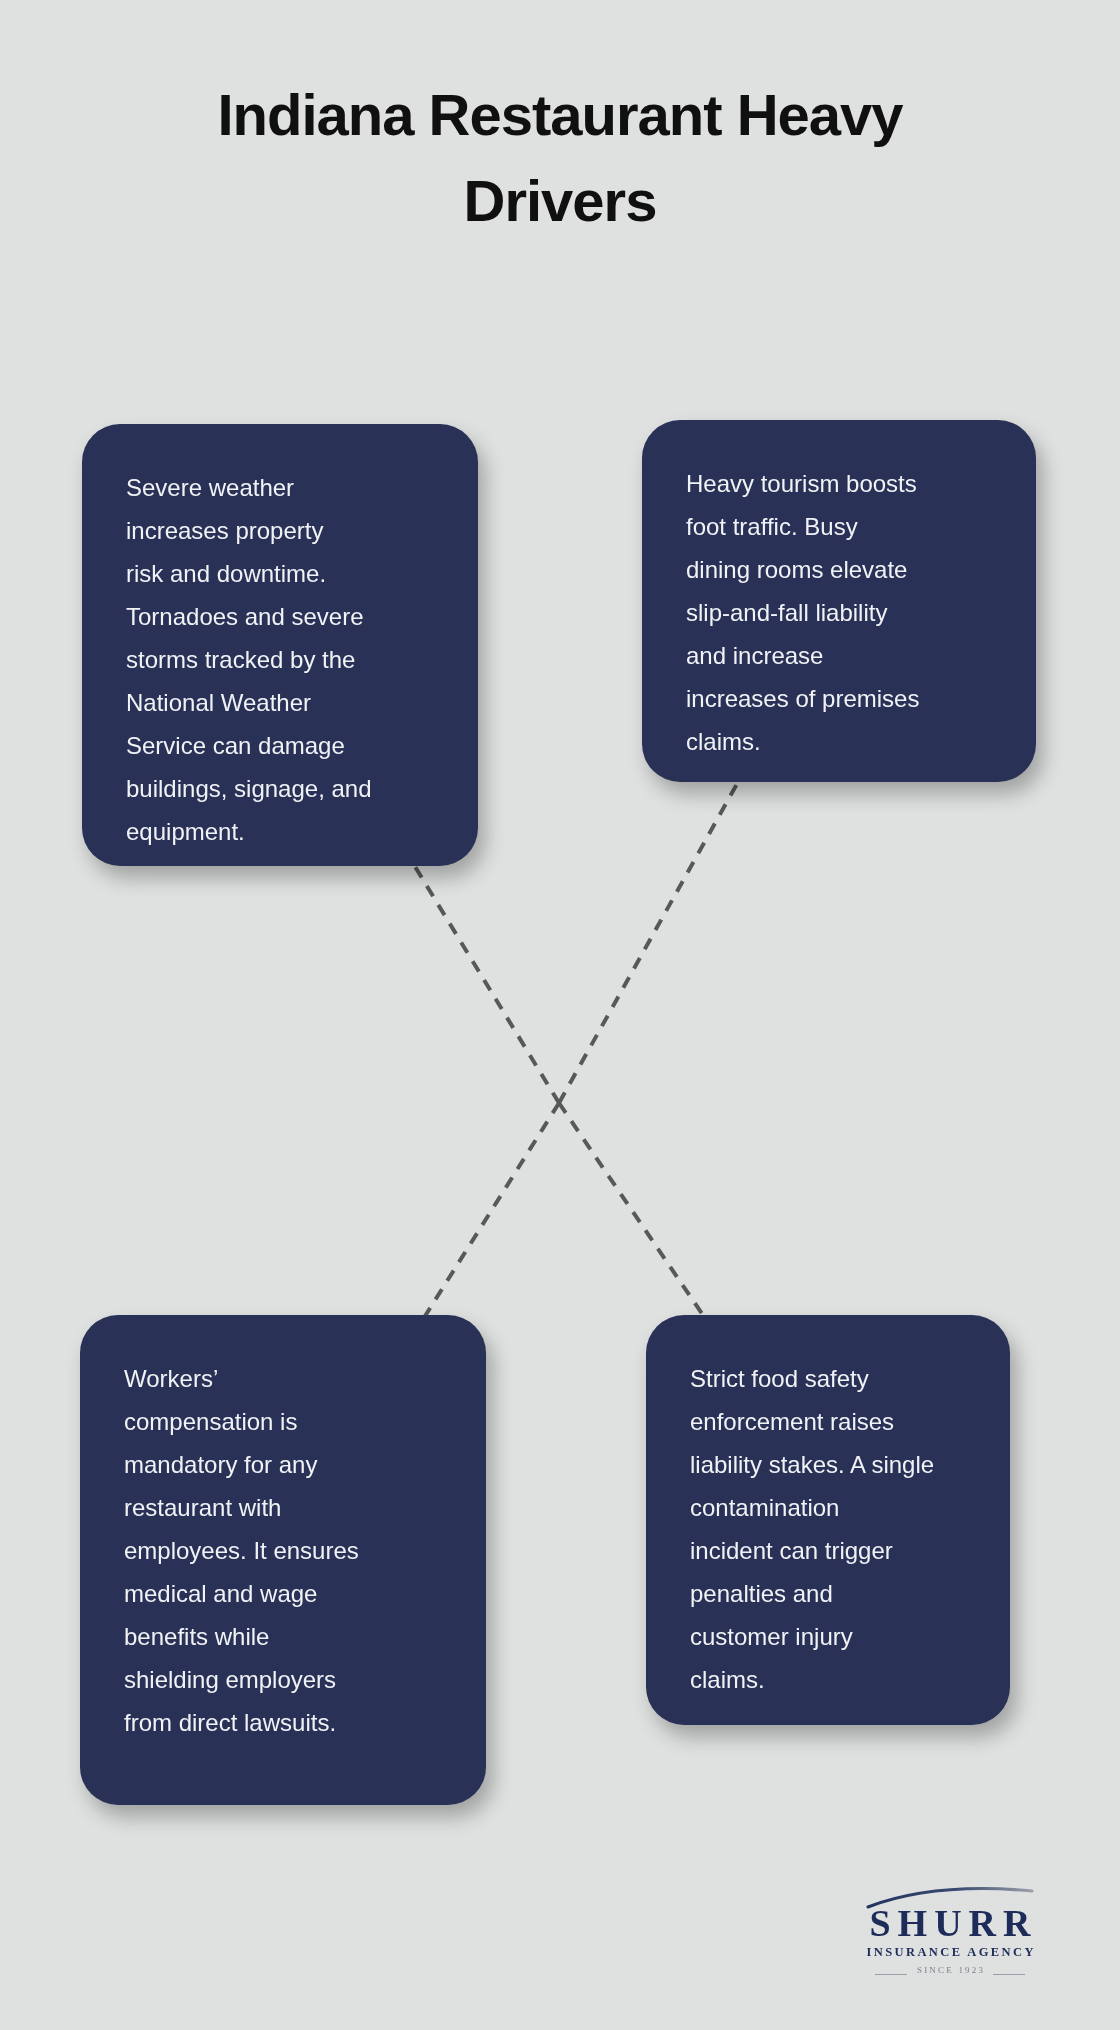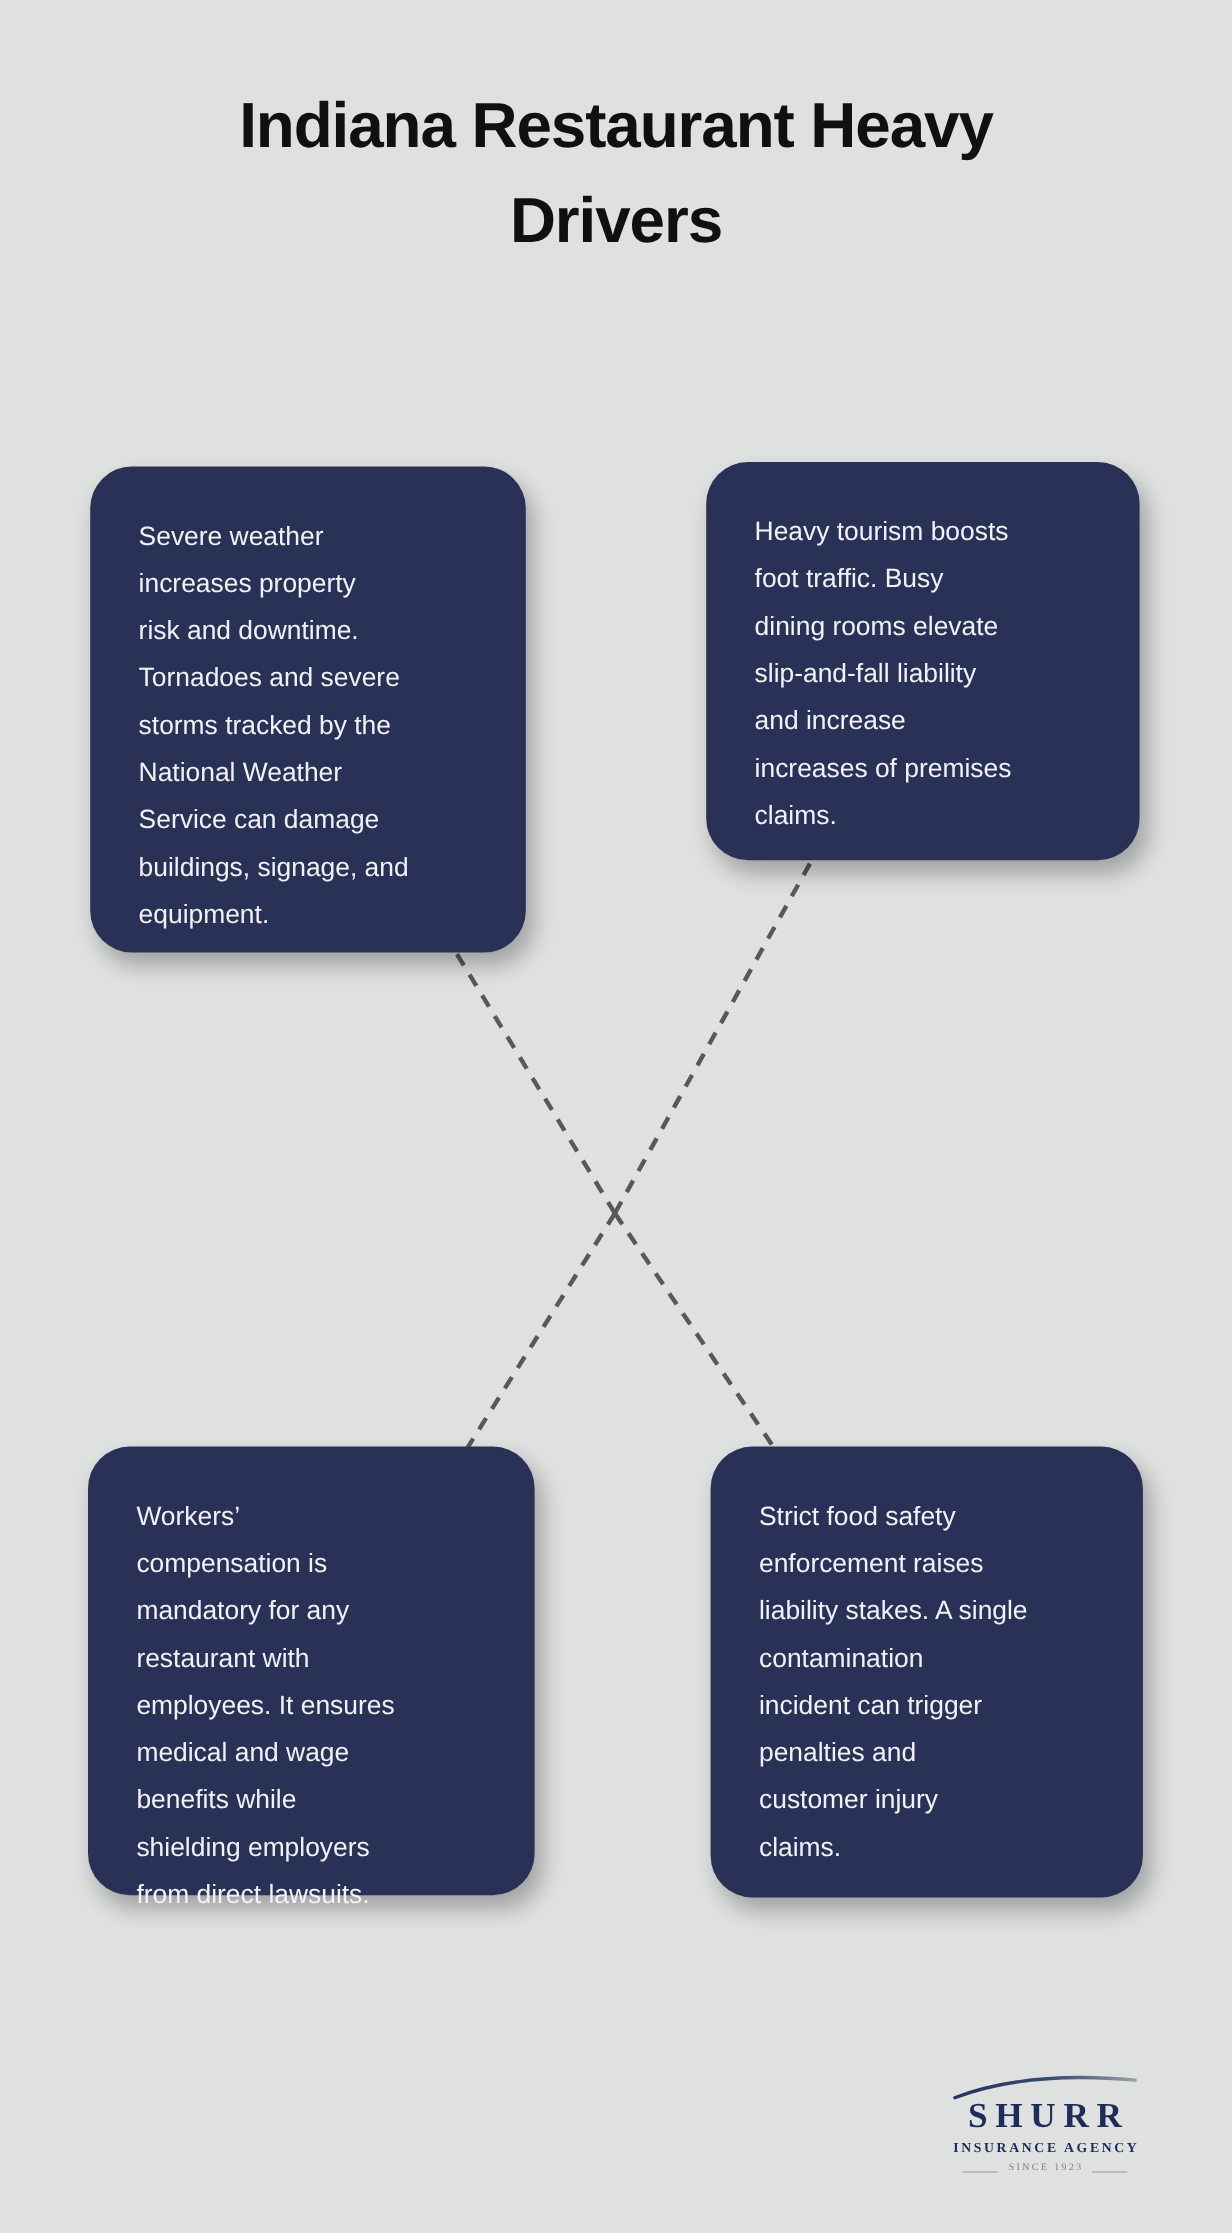--- a/index.html
+++ b/index.html
@@ -46,22 +46,22 @@
   }
   .card-text {
     margin: 12px;
     color: #f1f2f6;
     font-size: 24px;
     line-height: 43px;
     white-space: pre-line;
   }
   .card-tl { left: 82px;  top: 424px;  width: 396px; height: 442px; }
   .card-tr { left: 642px; top: 420px;  width: 394px; height: 362px; }
-  .card-bl { left: 80px;  top: 1315px; width: 406px; height: 408px; }
-  .card-br { left: 646px; top: 1315px; width: 393px; height: 410px; }
+  .card-bl { left: 80px;  top: 1315px; width: 406px; height: 490px; }
+  .card-br { left: 646px; top: 1315px; width: 364px; height: 410px; }
   .center-node {
     position: absolute;
     z-index: 3;
     left: 380px;
     top: 974px;
     width: 358px;
     height: 259px;
     background: #ffffff;
     border-radius: 30px;
     box-shadow: 7px 12px 20px rgba(0, 0, 0, 0.16);
@@ -84,21 +84,21 @@
     top: 1880px;
     width: 180px;
     display: flex;
     flex-direction: column;
     align-items: center;
     color: #1e2c5a;
   }
   .logo-swoosh { display: block; margin-bottom: -8px; }
   .logo-name {
     font-family: "Liberation Serif", serif;
-    font-size: 32px;
+    font-size: 38px;
     line-height: 42px;
     font-weight: 600;
     letter-spacing: 7px;
     text-indent: 7px;
   }
   .logo-subtitle {
     font-family: "Liberation Serif", serif;
     font-size: 12.5px;
     line-height: 14px;
     letter-spacing: 2.4px;

